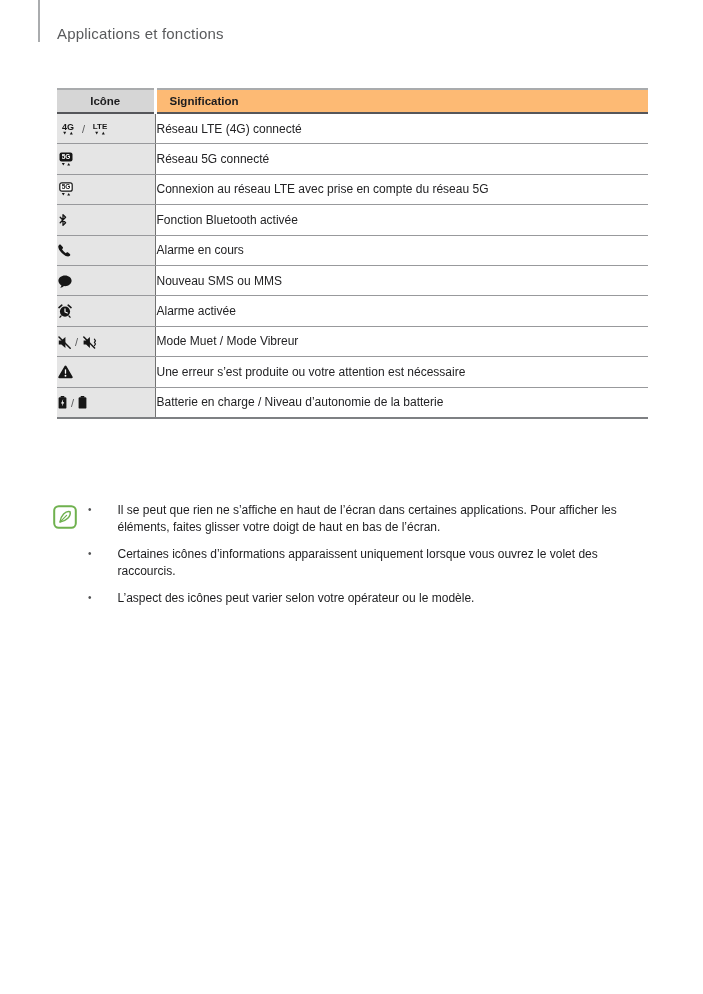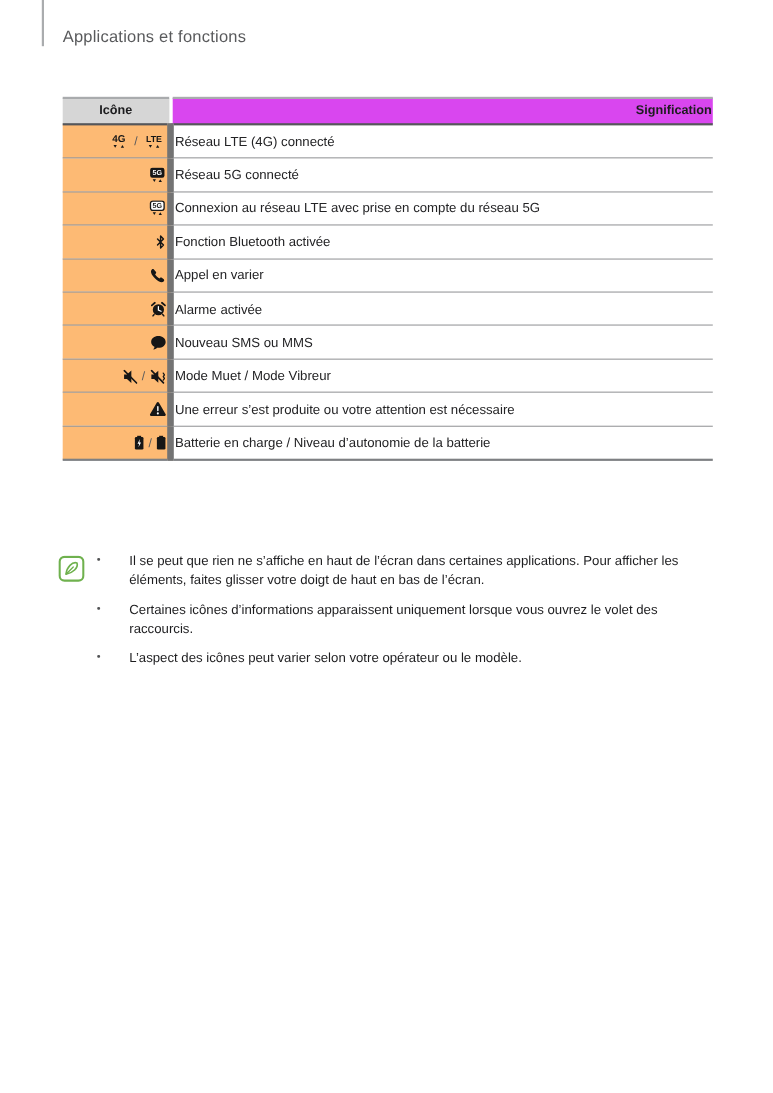--- a/index.html
+++ b/index.html
@@ -10,24 +10,24 @@
   .side-rule { position:absolute; left:38px; top:0; width:2px; height:42px; background:#aaacae; }
   .page-title { position:absolute; left:57px; top:25px; font-size:15px; color:#595a5c; letter-spacing:.2px; }
 
   .icon-table { position:absolute; left:57px; top:88px; width:591px; border-collapse:collapse; table-layout:fixed; }
   .icon-table col.c1 { width:98px; }
   .icon-table thead th {
     height:20px; font-size:11.5px; font-weight:bold; color:#1c1c1e;
     border-top:2px solid #a9abad; border-bottom:2px solid #55565a;
   }
   .icon-table th.icon-h { background:#d6d6d6; text-align:center; border-right:3px solid #ffffff; }
-  .icon-table th.sig-h { background:#d946ef; text-align:right; padding-left:13px; }
+  .icon-table th.sig-h { background:#fdba74; text-align:left; padding-left:13px; }
   .icon-table tbody td { height:27.4px; border-bottom:1px solid #98999c; font-size:12px; color:#232325; }
   .icon-table tbody tr:last-child td { border-bottom:2px solid #7e8083; }
-  .icon-table td.icon-cell { text-align:right; background:#fdba74; border-right:6px solid #737373; vertical-align:middle; }
+  .icon-table td.icon-cell { text-align:left; background:#e5e5e5; border-right:1px solid #737373; vertical-align:middle; }
   .icon-table td.meaning-cell { vertical-align:middle; }
   .icon-cell .icon { display:inline-block; vertical-align:middle; line-height:0; }
   .icon-cell .sep { color:#595a5c; font-size:11px; margin:0 4px; vertical-align:middle; }
 
   .notes { position:absolute; left:53px; top:502px; width:600px; }
   .note-badge { position:absolute; left:0; top:3px; width:24px; height:24px; line-height:0; }
   .note-list { margin:0 0 0 35px; padding:0; list-style:none; }
   .note-list li { display:flex; gap:10px; margin-bottom:11px; font-size:12px; line-height:16.5px; color:#1d1d1f; }
   .note-list .bullet { flex:0 0 auto; color:#505153; font-size:10px; line-height:16.5px; }
   .note-list .note-text { max-width:540px;margin-left:16px; }
@@ -86,37 +86,37 @@
         <tr>
           <td class="icon-cell"><span class="icon"><svg width="10" height="14" viewBox="0 0 10 14">
                 <path d="M2.2 4.2 L7.6 9.8 L5 12.4 L5 1.6 L7.6 4.2 L2.2 9.8" fill="none" stroke="#161616" stroke-width="1.3" stroke-linejoin="round" stroke-linecap="round"></path>
               </svg></span></td>
           <td class="meaning-cell">Fonction Bluetooth activée</td>
         </tr>
         <tr>
           <td class="icon-cell"><span class="icon"><svg width="14" height="14" viewBox="0 0 14 14">
                 <path d="M2.9 0.9 C2.4 0.4 1.6 0.4 1.1 0.9 L0.7 1.4 C-0.5 2.7 0.8 6 3.8 9 C6.8 12 10.1 13.3 11.4 12.1 L11.9 11.7 C12.4 11.2 12.4 10.4 11.9 9.9 L10.1 8.5 C9.7 8.1 9 8.1 8.6 8.5 L7.9 9.2 C7.3 8.8 6.6 8.3 5.8 7.5 C5 6.7 4.4 5.9 4 5.3 L4.7 4.6 C5.1 4.2 5.1 3.5 4.7 3.1 Z" fill="#161616"></path>
               </svg></span></td>
-          <td class="meaning-cell">Appel en varier</td>
+          <td class="meaning-cell">Alarme en cours</td>
+        </tr>
+        <tr>
+          <td class="icon-cell"><span class="icon"><svg width="14" height="13" viewBox="0 0 14 13">
+                <path d="M7 0.4 C3.3 0.4 0.4 2.8 0.4 5.8 C0.4 7.7 1.6 9.3 3.4 10.3 C3.4 11.1 3 12.1 2.2 12.8 C3.7 12.7 5 12 5.8 11.1 C6.2 11.2 6.6 11.2 7 11.2 C10.7 11.2 13.6 8.8 13.6 5.8 C13.6 2.8 10.7 0.4 7 0.4 Z" fill="#161616"></path>
+              </svg></span></td>
+          <td class="meaning-cell">Nouveau SMS ou MMS</td>
         </tr>
         <tr>
           <td class="icon-cell"><span class="icon"><svg width="14" height="14" viewBox="0 0 14 14">
                 <path d="M1 3.6 L3.8 1.2" stroke="#161616" stroke-width="1.6" stroke-linecap="round"></path>
                 <path d="M13 3.6 L10.2 1.2" stroke="#161616" stroke-width="1.6" stroke-linecap="round"></path>
                 <circle cx="7" cy="7.6" r="5.1" fill="#161616"></circle>
                 <path d="M7 4.7 L7 7.9 L9.4 9" fill="none" stroke="#fff" stroke-width="1.15" stroke-linecap="round"></path>
                 <path d="M3.1 11.9 L2 13.2 M10.9 11.9 L12 13.2" stroke="#161616" stroke-width="1.3" stroke-linecap="round"></path>
               </svg></span></td>
           <td class="meaning-cell">Alarme activée</td>
-        </tr>
-        <tr>
-          <td class="icon-cell"><span class="icon"><svg width="14" height="13" viewBox="0 0 14 13">
-                <path d="M7 0.4 C3.3 0.4 0.4 2.8 0.4 5.8 C0.4 7.7 1.6 9.3 3.4 10.3 C3.4 11.1 3 12.1 2.2 12.8 C3.7 12.7 5 12 5.8 11.1 C6.2 11.2 6.6 11.2 7 11.2 C10.7 11.2 13.6 8.8 13.6 5.8 C13.6 2.8 10.7 0.4 7 0.4 Z" fill="#161616"></path>
-              </svg></span></td>
-          <td class="meaning-cell">Nouveau SMS ou MMS</td>
         </tr>
         <tr>
           <td class="icon-cell"><span class="icon"><svg width="13" height="13" viewBox="0 0 13 13">
                 <polygon points="0.8,4.4 3.4,4.4 7.4,0.9 7.4,12.1 3.4,8.6 0.8,8.6" fill="#161616"></polygon>
                 <path d="M1 1 L12.2 12.2" stroke="#161616" stroke-width="1.5" stroke-linecap="round"></path>
               </svg></span><span class="sep">/</span><span class="icon"><svg width="15" height="13" viewBox="0 0 15 13">
                 <polygon points="1.6,4.4 4.1,4.4 7.9,1 7.9,12 4.1,8.6 1.6,8.6" fill="#161616"></polygon>
                 <path d="M1.8 1 L12.6 12" stroke="#161616" stroke-width="1.5" stroke-linecap="round"></path>
                 <path d="M12.4 3.2 L13.5 4.8 L12.4 6.4 L13.5 8 L12.4 9.6" fill="none" stroke="#161616" stroke-width="1.15" stroke-linecap="round" stroke-linejoin="round"></path>
               </svg></span></td>

